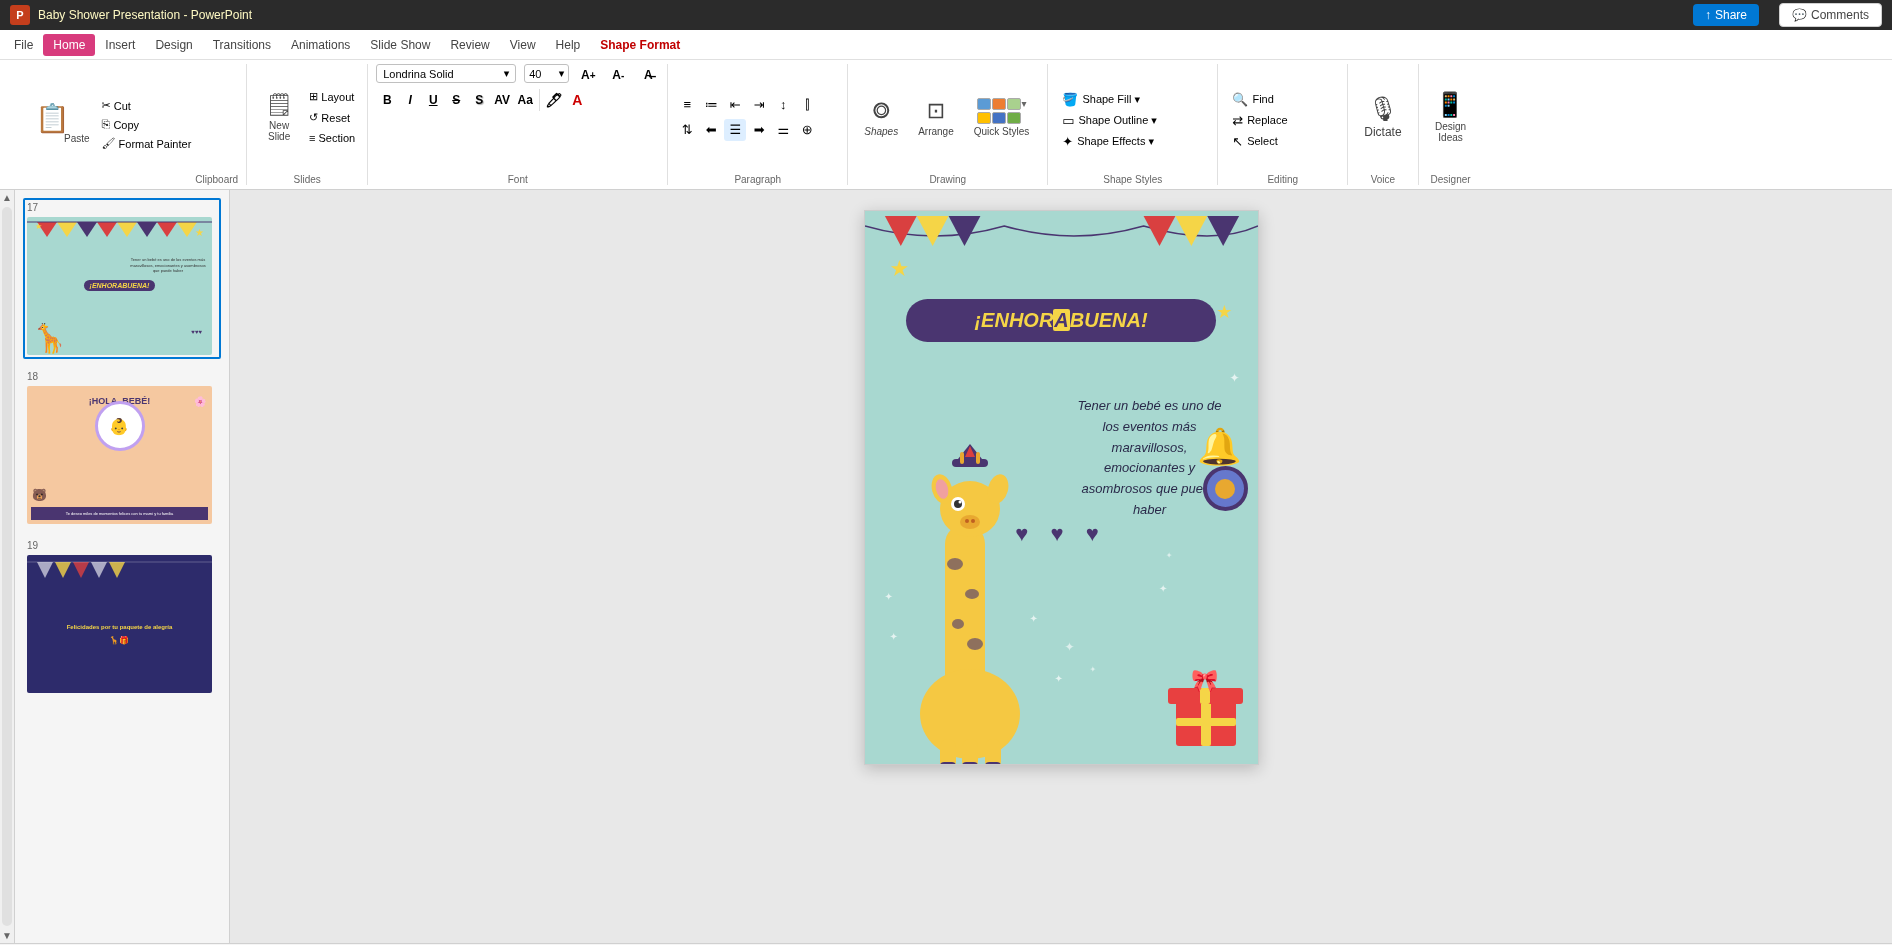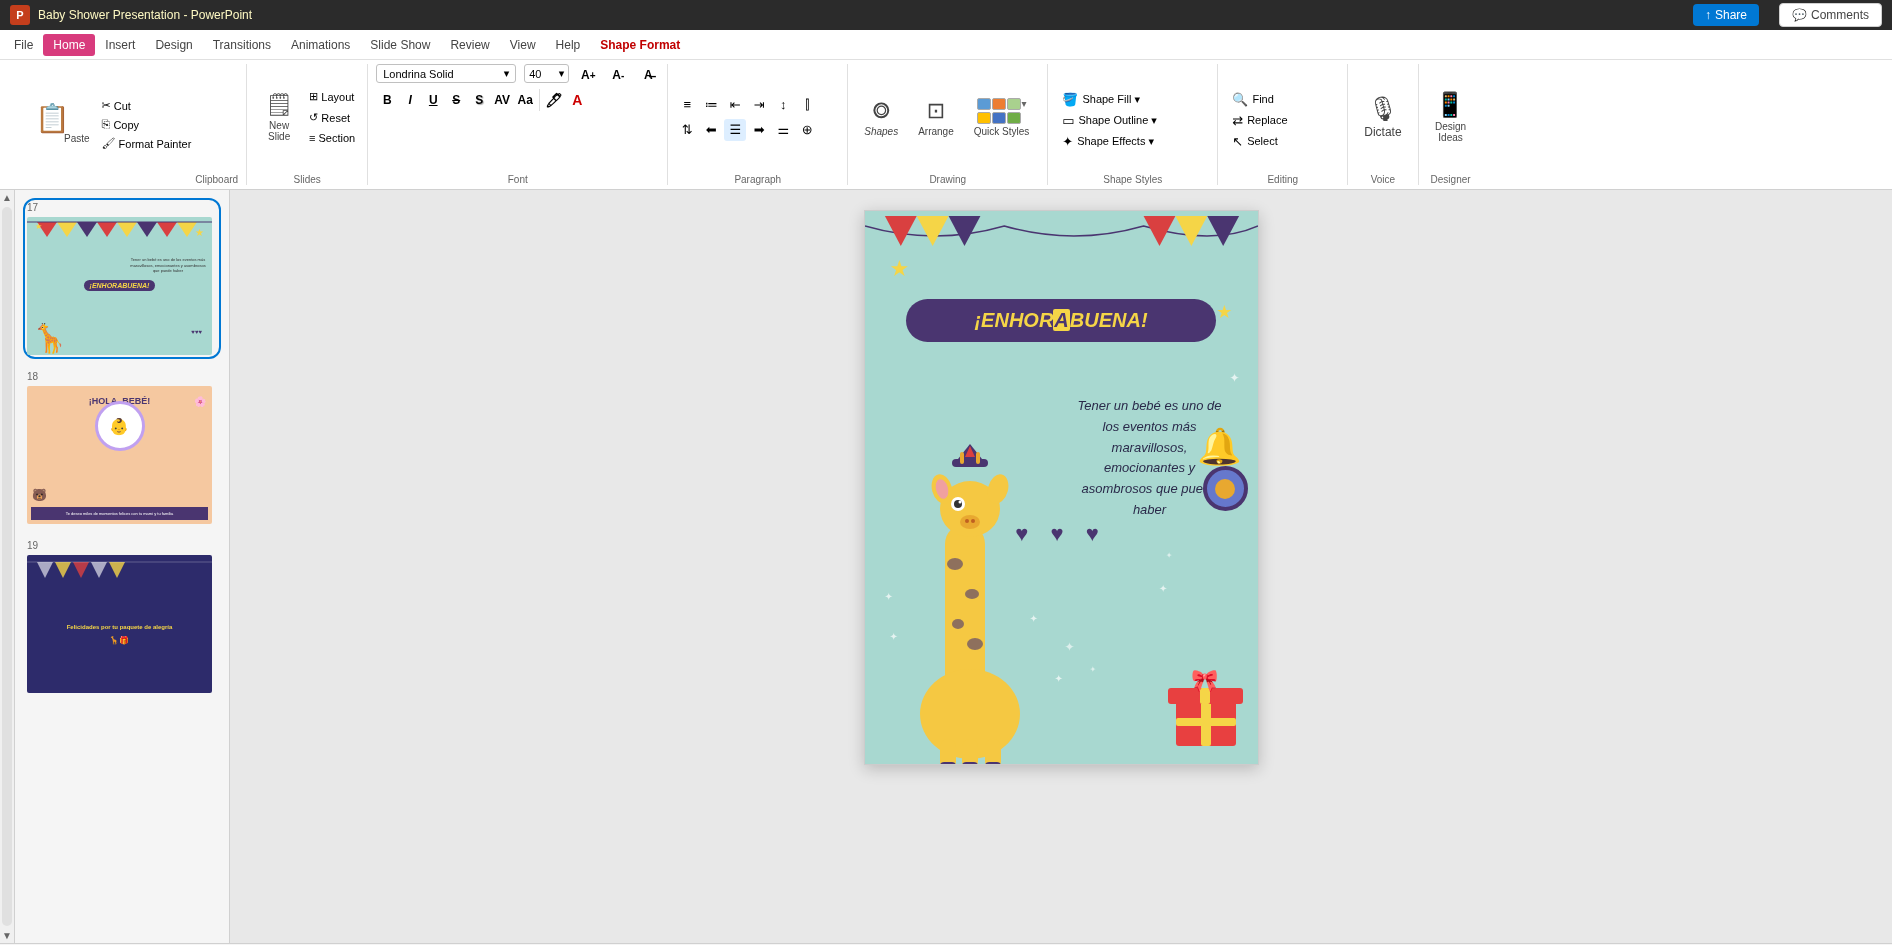--- a/index.html
+++ b/index.html
@@ -191,21 +191,21 @@
       background: #f5f5f5;
       overflow-y: auto;
       border-right: 1px solid #d0d0d0;
       padding: 8px 8px;
       display: flex;
       flex-direction: column;
       gap: 8px;
     }
     .slide-thumb {
       border: 2px solid transparent;
-      border-radius: 12px;
+      border-radius: 2px;
       cursor: pointer;
       padding: 2px;
       display: flex;
       flex-direction: column;
       align-items: flex-start;
       gap: 2px;
     }
     .slide-thumb.active { border-color: #0078d4; }
     .slide-num {
       font-size: 10px;

